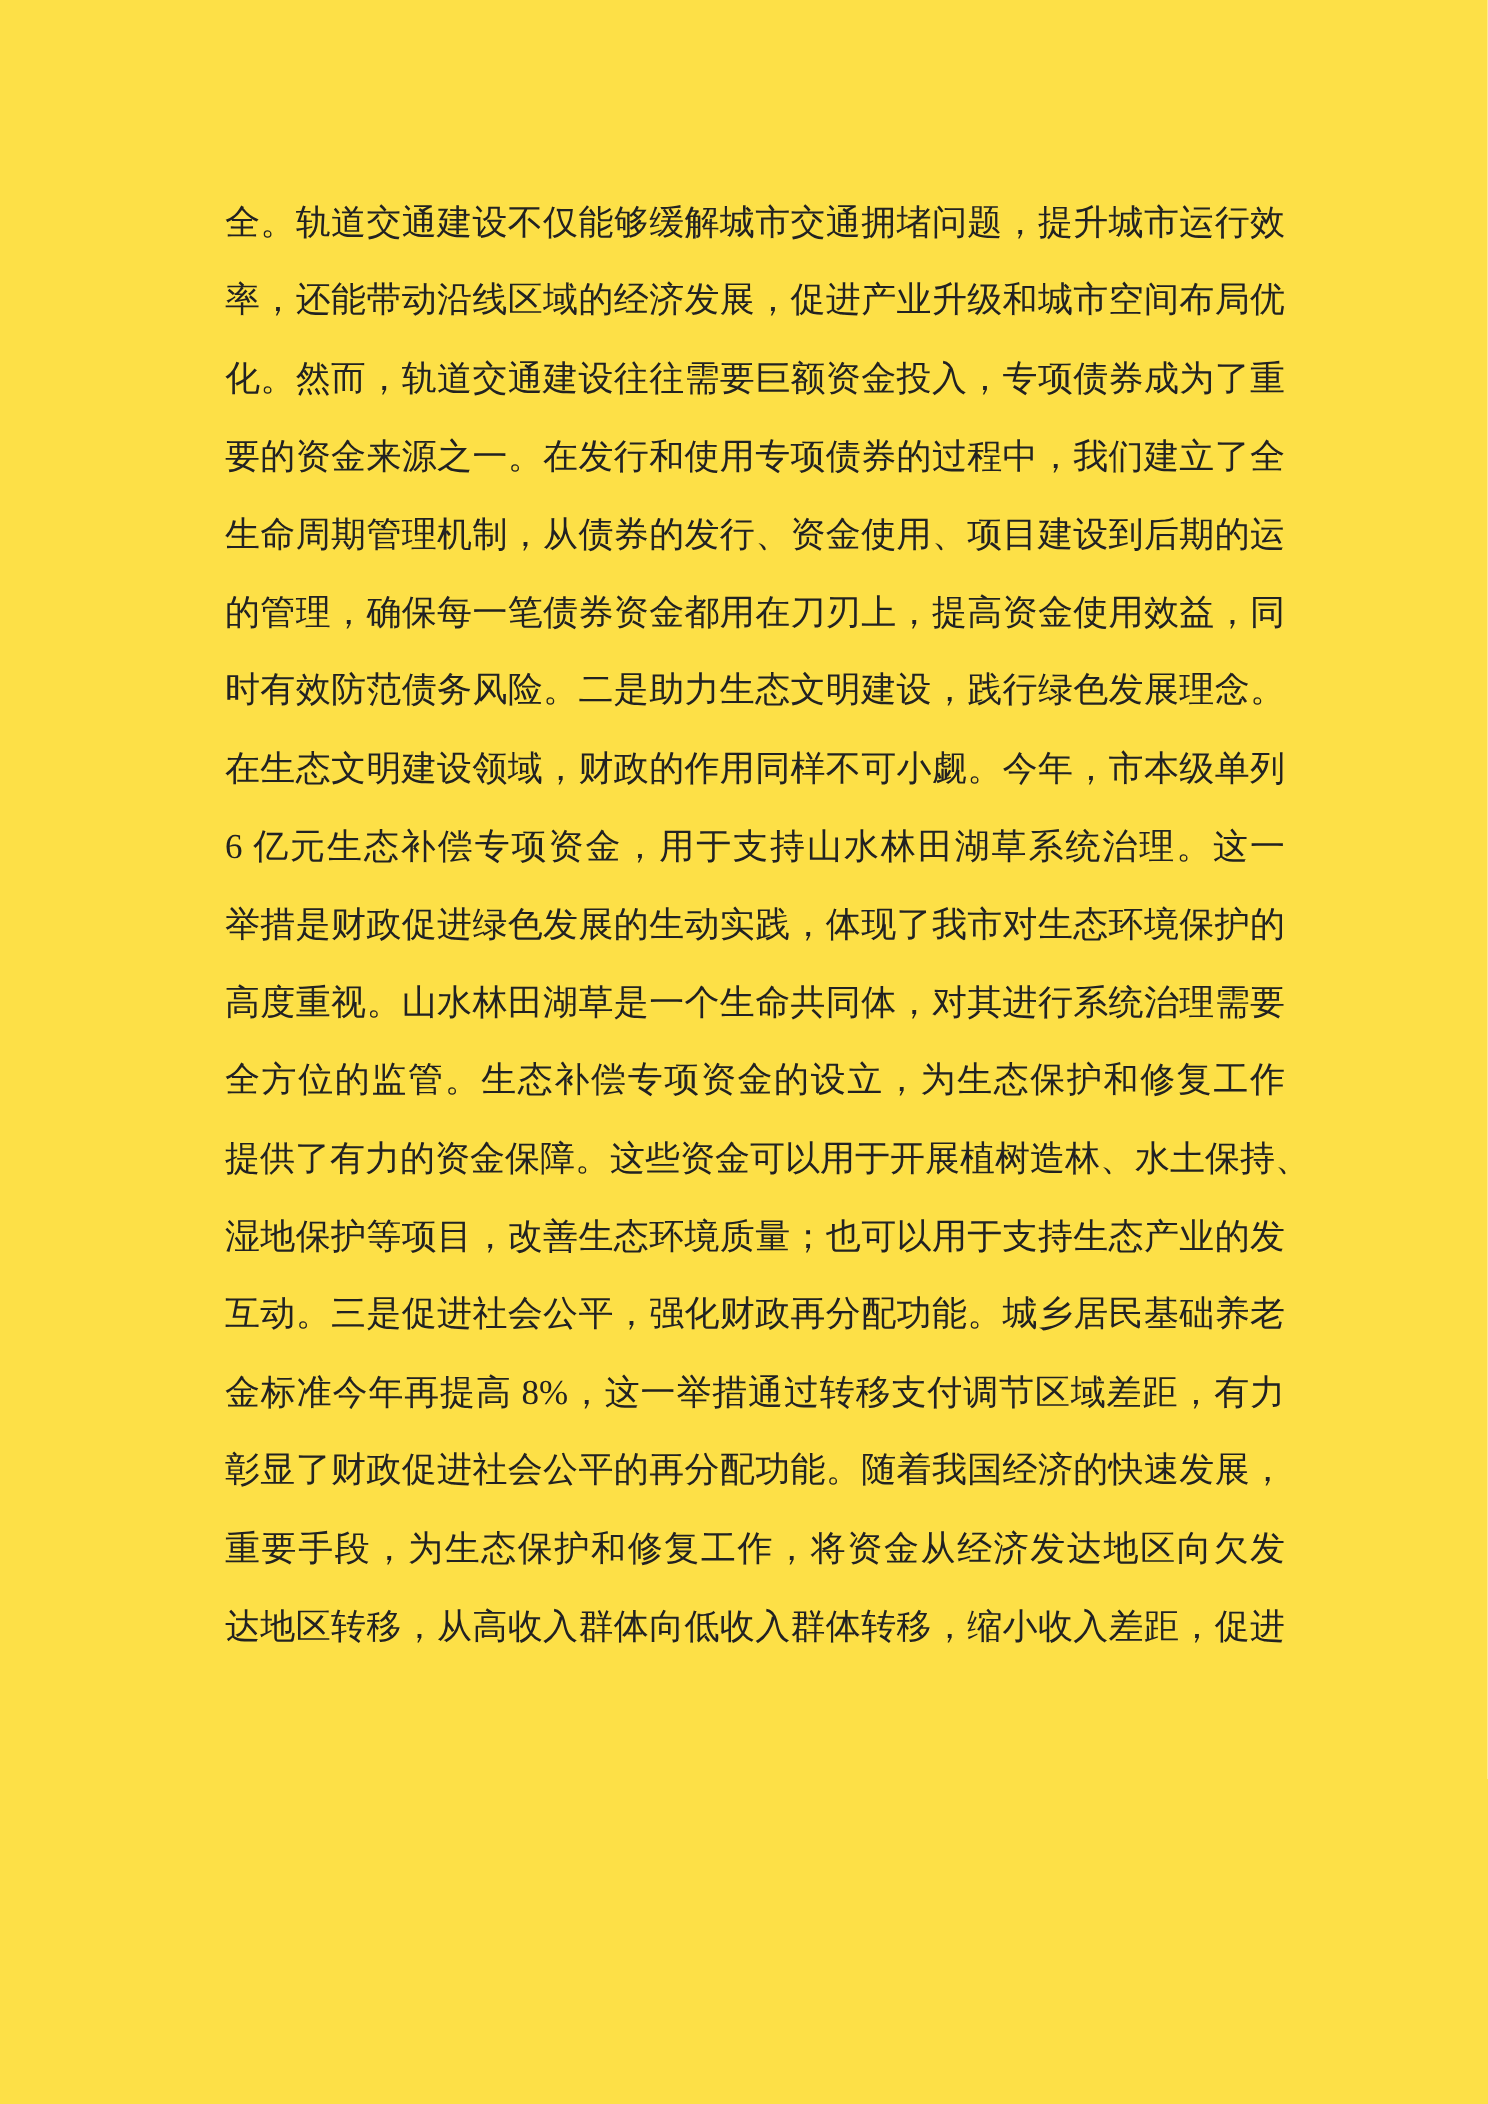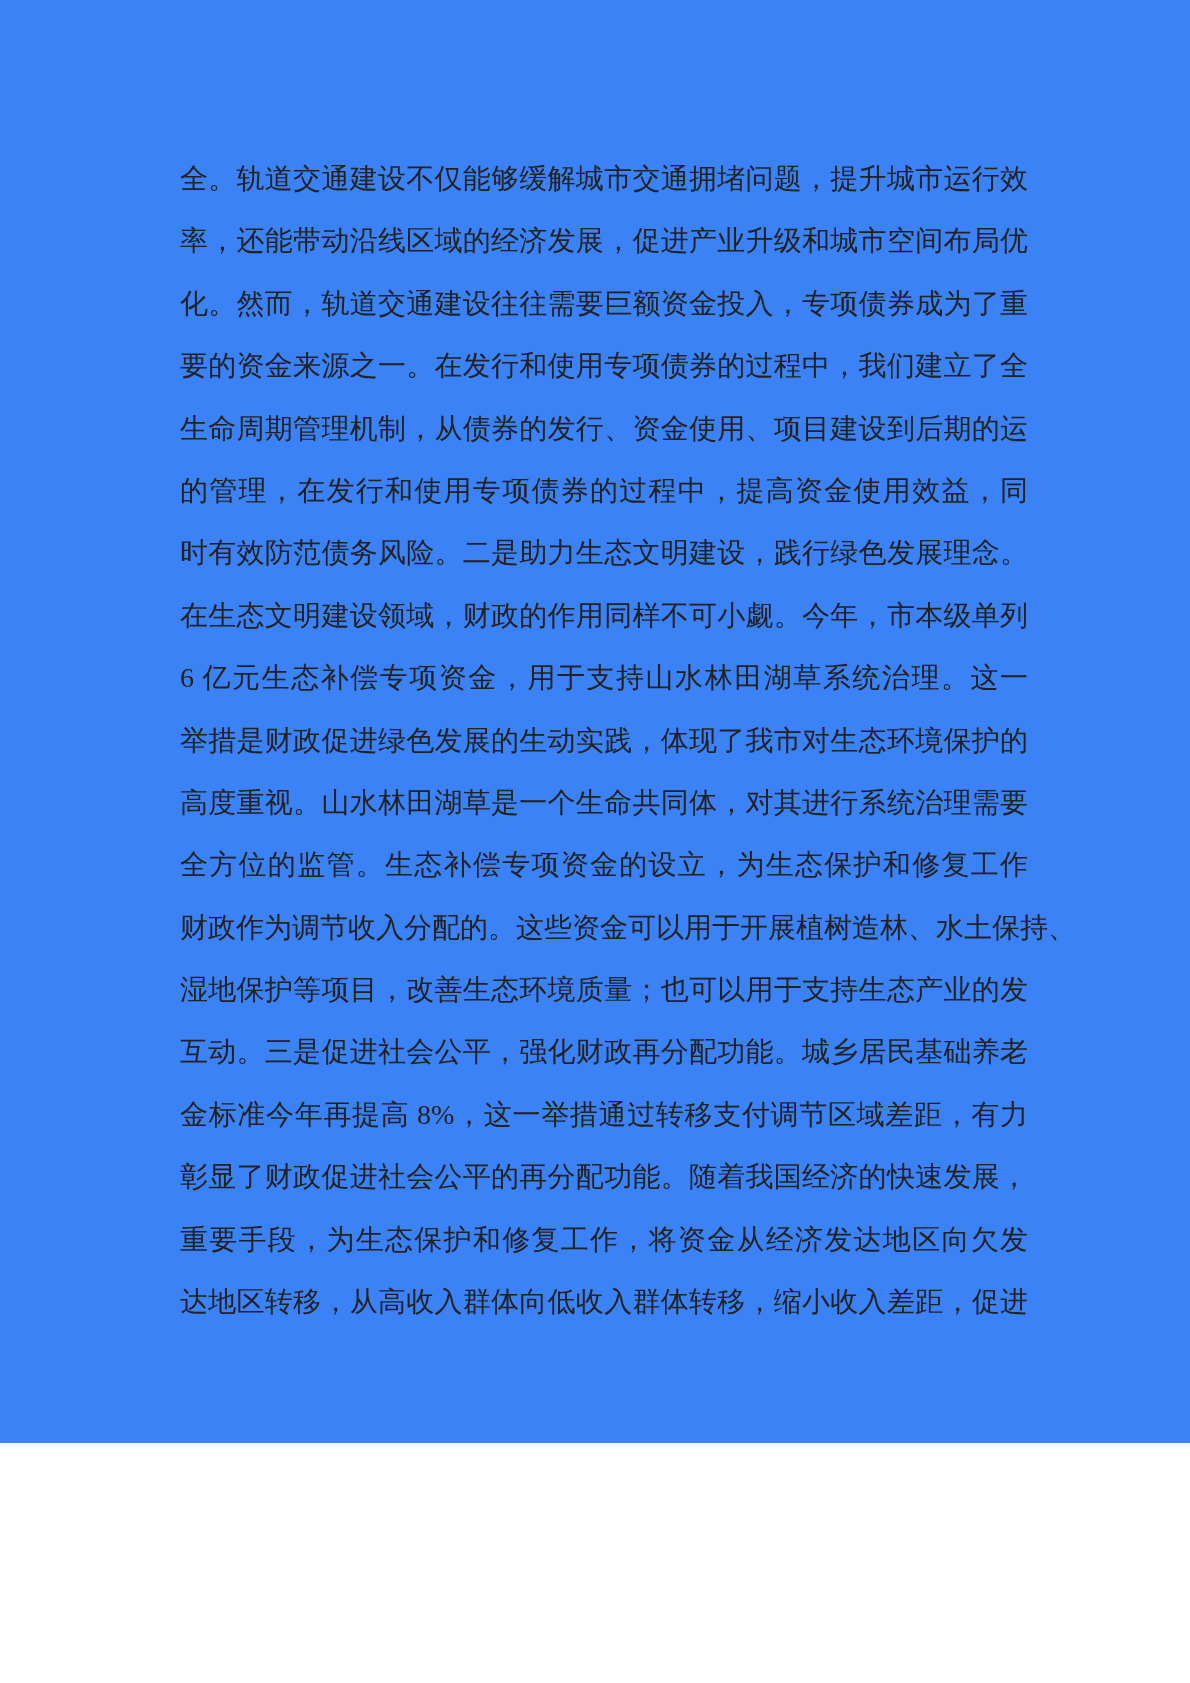--- a/index.html
+++ b/index.html
@@ -9,22 +9,22 @@
   body {
     width: 1190px;
     height: 1683px;
     background: #ffffff;
     overflow: hidden;
     font-family: "Liberation Serif", "DejaVu Serif", serif;
   }
   .page {
     position: relative;
     width: 1190px;
-    height: 1443px;
-    background: #3b82f6;
+    height: 1683px;
+    background: #fde047;
   }
   .doc-body {
     position: absolute;
     left: 180px;
     top: 148px;
     width: 848px;
     color: #222222;
     font-size: 28px;
     line-height: 62.4px;
   }
@@ -38,28 +38,28 @@
 </head>
 <body>
 
 <div class="page">
   <div class="doc-body">
     <div class="text-line">全。轨道交通建设不仅能够缓解城市交通拥堵问题，提升城市运行效</div>
     <div class="text-line">率，还能带动沿线区域的经济发展，促进产业升级和城市空间布局优</div>
     <div class="text-line">化。然而，轨道交通建设往往需要巨额资金投入，专项债券成为了重</div>
     <div class="text-line">要的资金来源之一。在发行和使用专项债券的过程中，我们建立了全</div>
     <div class="text-line">生命周期管理机制，从债券的发行、资金使用、项目建设到后期的运</div>
-    <div class="text-line">的管理，在发行和使用专项债券的过程中，提高资金使用效益，同</div>
+    <div class="text-line">的管理，确保每一笔债券资金都用在刀刃上，提高资金使用效益，同</div>
     <div class="text-line">时有效防范债务风险。二是助力生态文明建设，践行绿色发展理念。</div>
     <div class="text-line">在生态文明建设领域，财政的作用同样不可小觑。今年，市本级单列</div>
     <div class="text-line">6 亿元生态补偿专项资金，用于支持山水林田湖草系统治理。这一</div>
     <div class="text-line">举措是财政促进绿色发展的生动实践，体现了我市对生态环境保护的</div>
     <div class="text-line">高度重视。山水林田湖草是一个生命共同体，对其进行系统治理需要</div>
     <div class="text-line">全方位的监管。生态补偿专项资金的设立，为生态保护和修复工作</div>
-    <div class="text-line">财政作为调节收入分配的。这些资金可以用于开展植树造林、水土保持、</div>
+    <div class="text-line">提供了有力的资金保障。这些资金可以用于开展植树造林、水土保持、</div>
     <div class="text-line">湿地保护等项目，改善生态环境质量；也可以用于支持生态产业的发</div>
     <div class="text-line">互动。三是促进社会公平，强化财政再分配功能。城乡居民基础养老</div>
     <div class="text-line">金标准今年再提高 8%，这一举措通过转移支付调节区域差距，有力</div>
     <div class="text-line">彰显了财政促进社会公平的再分配功能。随着我国经济的快速发展，</div>
     <div class="text-line">重要手段，为生态保护和修复工作，将资金从经济发达地区向欠发</div>
     <div class="text-line">达地区转移，从高收入群体向低收入群体转移，缩小收入差距，促进</div>
   </div>
 </div>
 
 </body></html>

